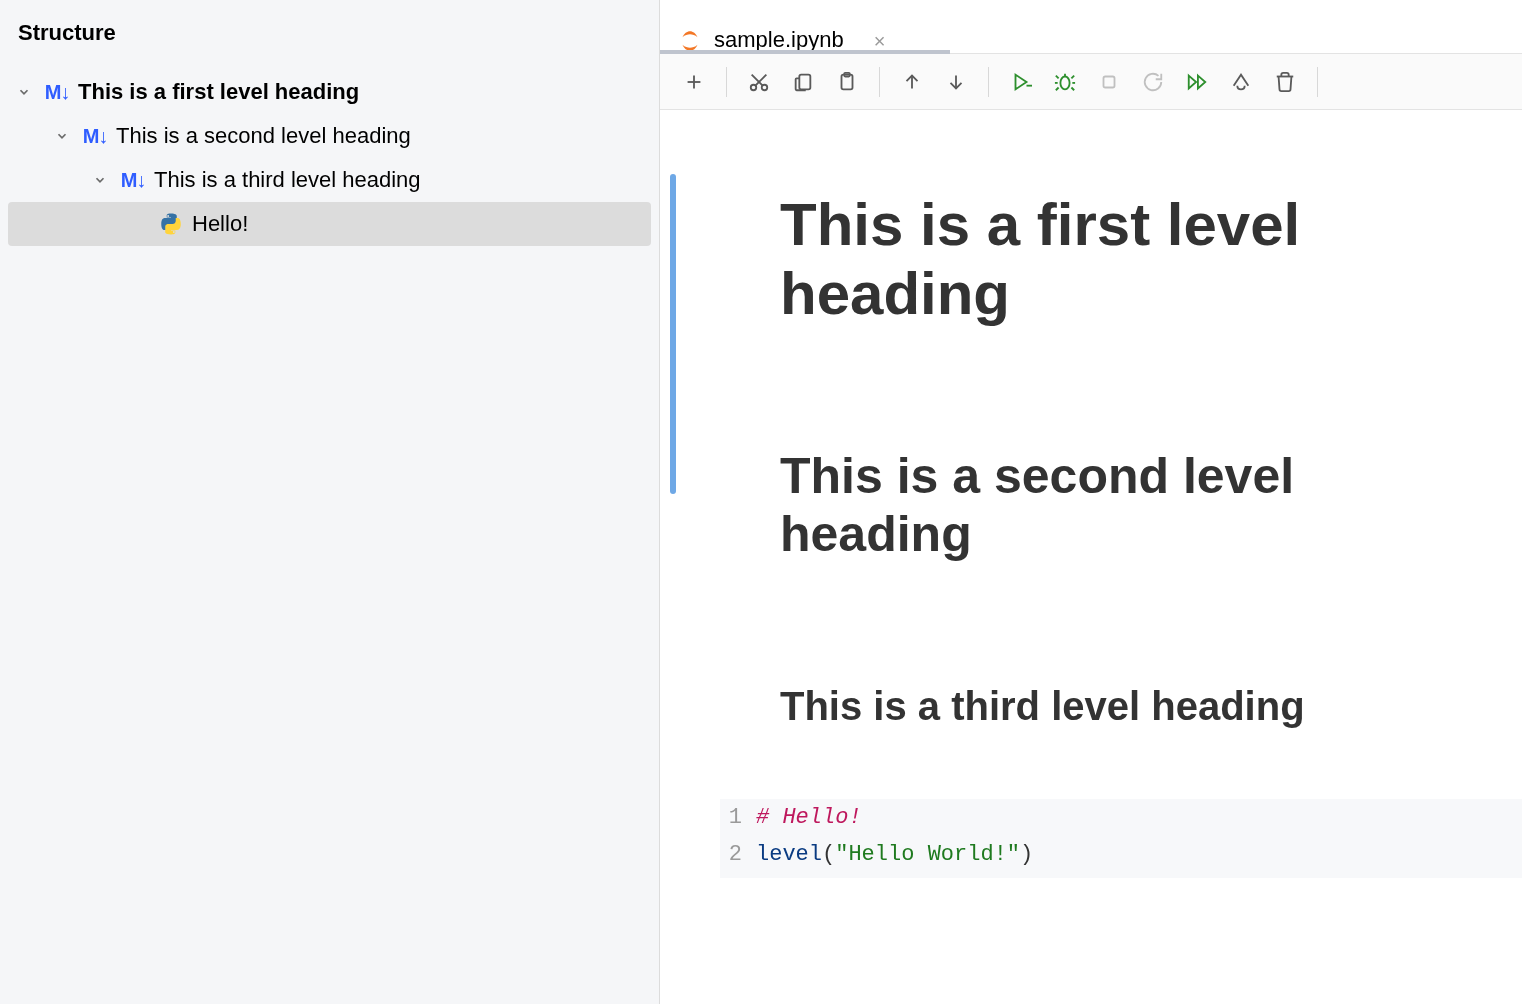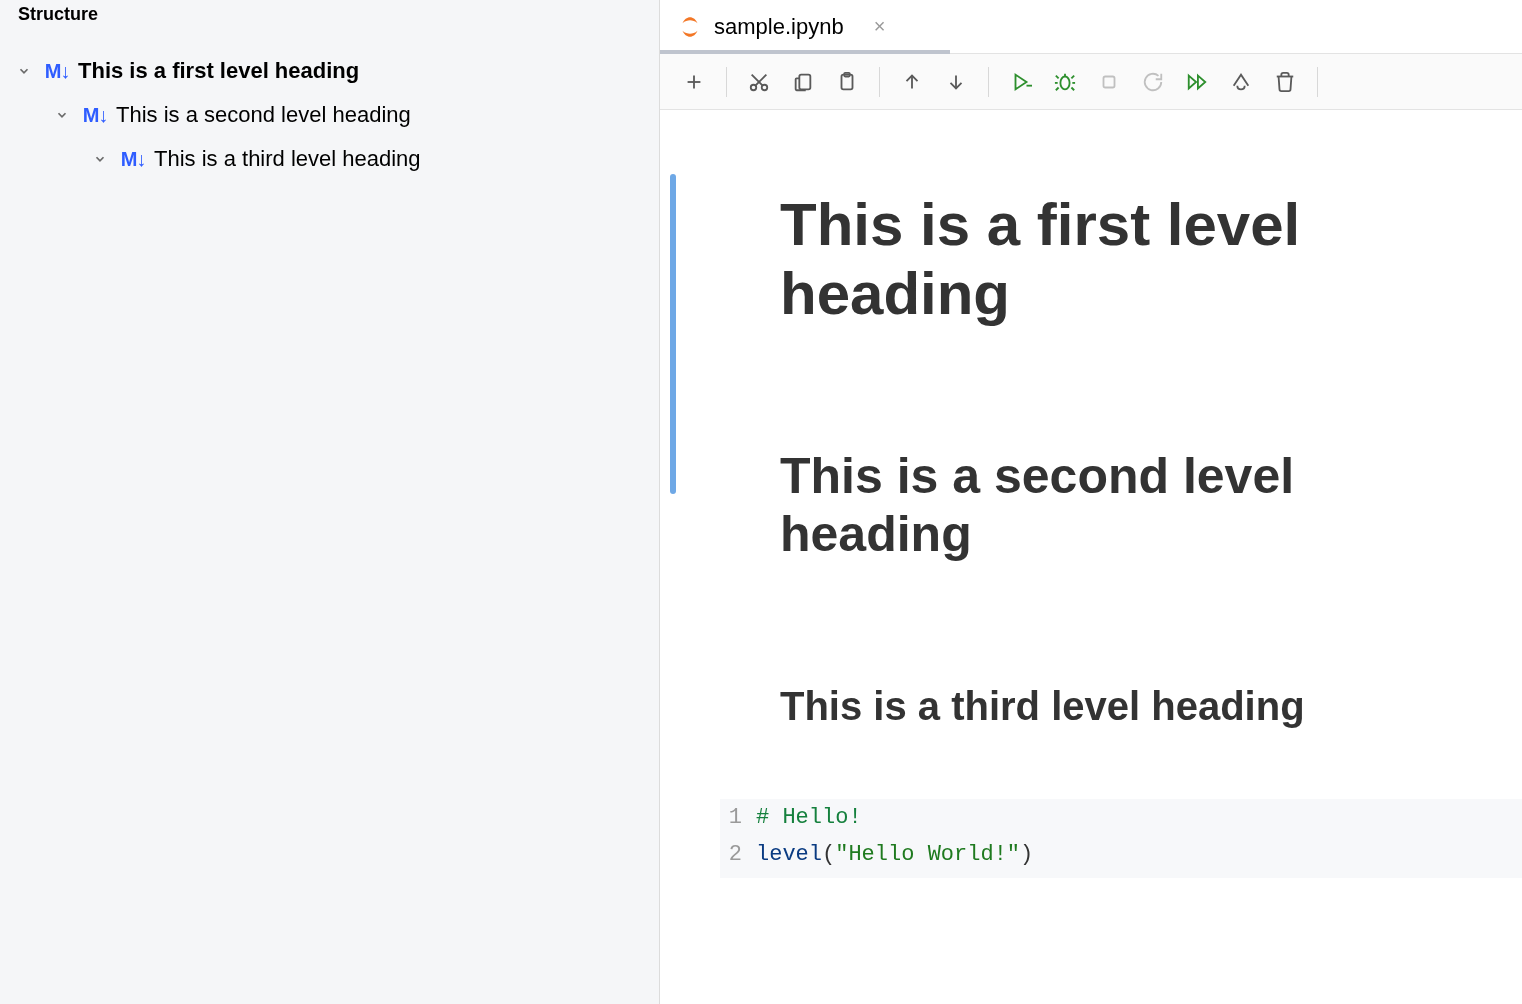--- a/index.html
+++ b/index.html
@@ -17,22 +17,22 @@
     
     .structure-panel {
       flex: 0 0 660px;
       background: #f5f6f8;
       border-right: 1px solid #dcdcdc;
       display: flex;
       flex-direction: column;
     }
     .structure-title {
       font-weight: 700;
-      font-size: 18px;
-      padding: 4px 18px 24px;
+      font-size: 22px;
+      padding: 20px 18px 24px;
     }
     .tree { padding: 0 8px; }
     .tree-row {
       display: flex;
       align-items: center;
       height: 44px;
       border-radius: 4px;
       cursor: default;
       font-size: 22px;
       padding-right: 8px;
@@ -67,22 +67,22 @@
     
     .tab-bar {
       height: 54px;
       display: flex;
       align-items: stretch;
       border-bottom: 1px solid #e3e3e3;
       position: relative;
     }
     .tab {
       display: flex;
-      align-items: center;
-      padding: 14px 18px;
+      align-items: flex-end;
+      padding: 0 18px;
       gap: 12px;
       font-size: 22px;
       position: relative;
     }
     .tab .jupyter-icon {
       width: 24px; height: 24px;
       display: inline-flex; align-items: center; justify-content: center;
     }
     .tab .tab-close { color: #9a9a9a; font-size: 20px; margin-left: 18px; cursor: pointer; }
     .tab-underscore {
@@ -151,21 +151,21 @@
       line-height: 1.7;
       padding-bottom: 4px;
     }
     .code-line { display: flex; }
     .line-no {
       width: 36px; text-align: right;
       color: #9a9a9a; padding-right: 14px;
       user-select: none;
     }
     .code-text { white-space: pre; }
-    .tok-comment { color: #15803d; }
+    .tok-comment { color: #be185d; font-style: italic; }
     .tok-call { color: #0a3b82; }
     .tok-paren { color: #333; }
     .tok-str { color: #1f7a1f; }
   </style>
 </head>
 <body>
 
 <div class="structure-panel">
   <div class="structure-title">Structure</div>
   <div class="tree">
@@ -196,20 +196,33 @@
       <span class="indent" style="width:80px"></span>
       <span class="chevron">
         <svg viewBox="0 0 24 24" fill="none" stroke="currentColor" stroke-width="3">
             <polyline points="6 9 12 15 18 9"></polyline>
           </svg>
       </span>
       <span class="tree-icon md-icon">M↓</span>
       <span class="tree-label">This is a third level heading</span>
     </div>
 
+    <div class="tree-row selected">
+      <span class="indent" style="width:118px"></span>
+      <span class="chevron blank">
+        <svg viewBox="0 0 24 24"></svg>
+      </span>
+      <span class="tree-icon">
+        <svg viewBox="0 0 32 32" width="24" height="24">
+            <path fill="#3572A5" d="M15.9 2c-6 0-5.6 2.6-5.6 2.6v2.7h5.7v.8H7.8S3 7.4 3 15.9s4.2 8.2 4.2 8.2h2.5v-3.9s-.1-4.2 4.1-4.2h6s3.9.1 3.9-3.8V5.3S24.2 2 15.9 2zm-3.7 2.1a1.3 1.3 0 1 1 0 2.6 1.3 1.3 0 0 1 0-2.6z"></path>
+            <path fill="#FFD43B" d="M16.1 30c6 0 5.6-2.6 5.6-2.6v-2.7H16v-.8h8.2s4.8.7 4.8-7.8-4.2-8.2-4.2-8.2h-2.5v3.9s.1 4.2-4.1 4.2h-6s-3.9-.1-3.9 3.8v6.9S7.8 30 16.1 30zm3.7-2.1a1.3 1.3 0 1 1 0-2.6 1.3 1.3 0 0 1 0 2.6z"></path>
+          </svg>
+      </span>
+      <span class="tree-label">Hello!</span>
+    </div>
 
   </div>
 </div>
 
 <div class="editor-panel">
 
   <div class="tab-bar">
     <div class="tab">
       <span class="jupyter-icon">
         <svg viewBox="0 0 32 32">

